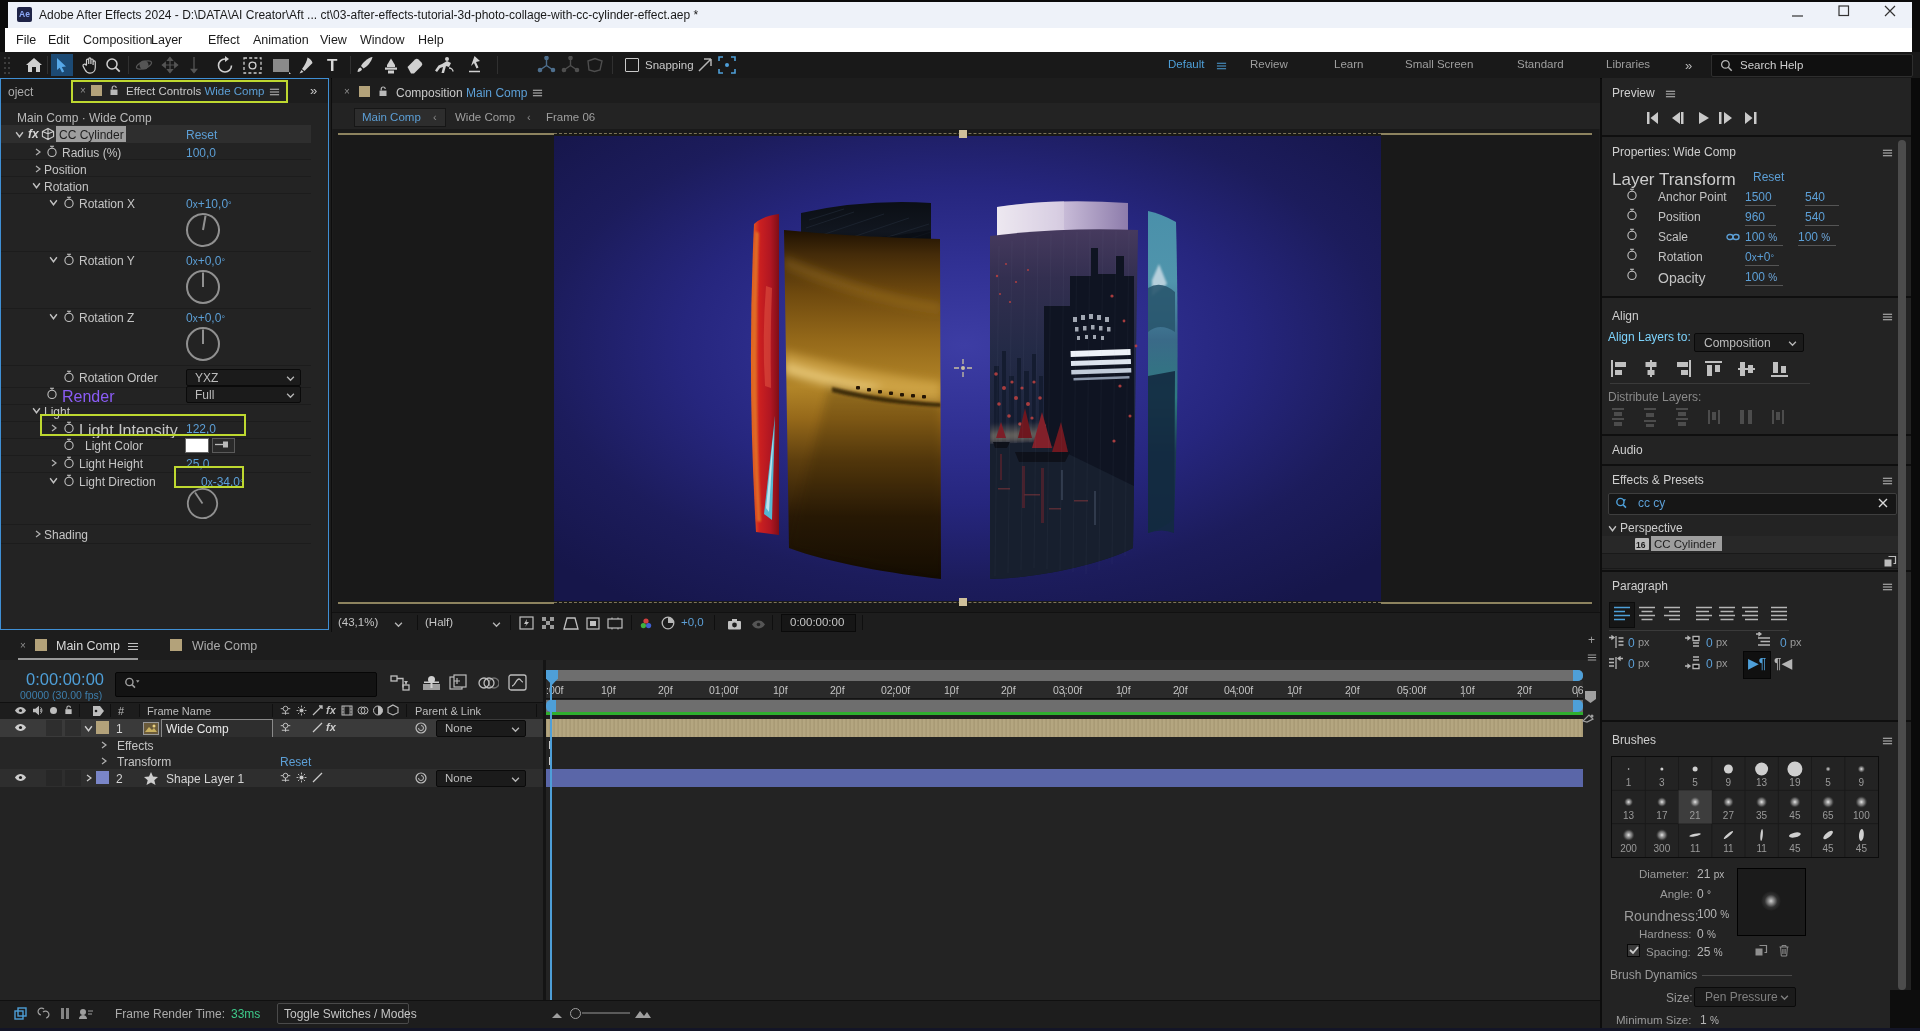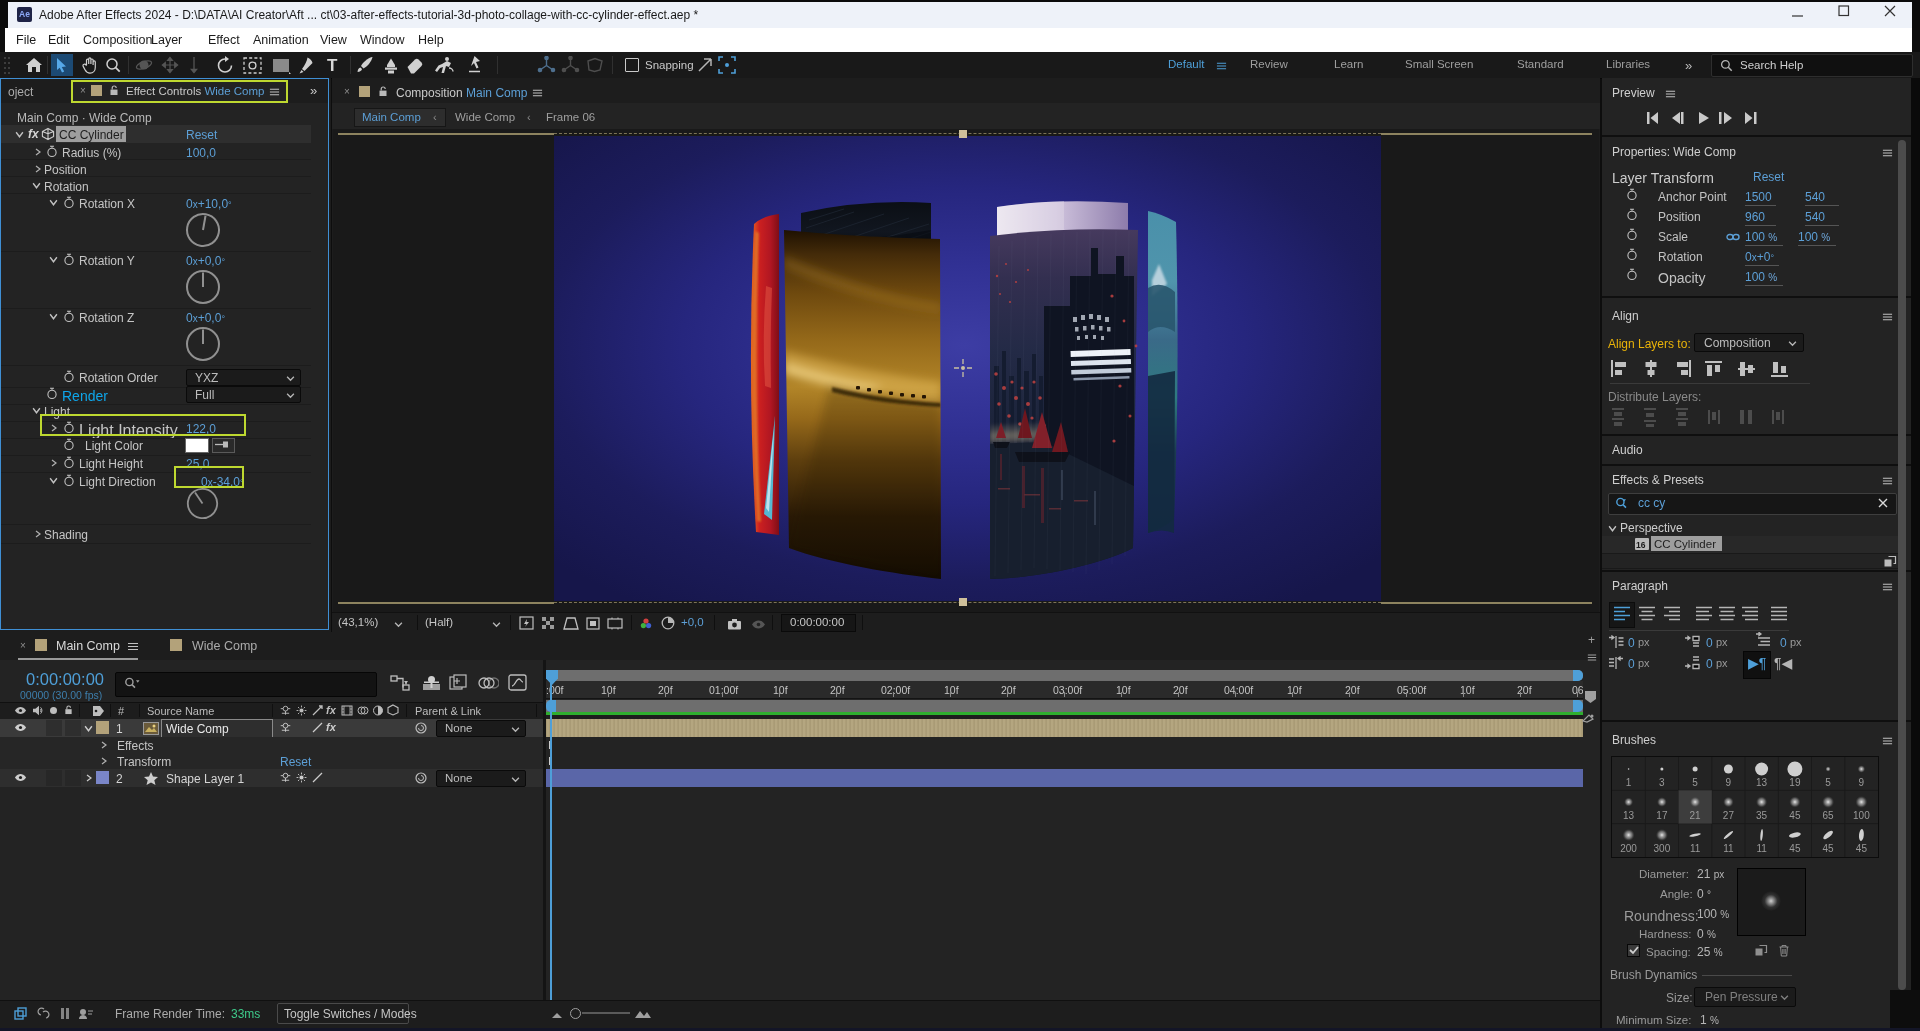--- a/index.html
+++ b/index.html
@@ -343,21 +343,21 @@
         <span class="a" style="left:8px;top:1px;font-size:12px">YXZ</span>
   <svg class="ic a" width="9" height="9" style="right:5px;top:4px;color:#b5b5b5">
           <use href="#cd"></use>
         </svg>
       </div>
  <div class="a" style="left:1px;top:309px;width:310px;height:1px;background:#1c1c1c"></div>
 
  <svg class="ic a" width="12" height="13" style="left:46px;top:309px;color:#c1c1c1">
         <use href="#sw"></use>
       </svg>
- <span class="a" style="left:62px;top:310px;font-size:14px;color:#0ea5e9">Render</span>
+ <span class="a" style="left:62px;top:310px;font-size:16px;color:#8b5cf6">Render</span>
  <div class="ddl" style="left:186px;top:308px;width:113px;height:15px">
         <span class="a" style="left:8px;top:1px;font-size:12px">Full</span>
   <svg class="ic a" width="9" height="9" style="right:5px;top:4px;color:#b5b5b5">
           <use href="#cd"></use>
         </svg>
       </div>
  <div class="a" style="left:1px;top:326px;width:310px;height:1px;background:#1c1c1c"></div>
 
  <svg class="ic a" width="9" height="9" style="left:32px;top:328px;color:#c1c1c1;transform:rotate(90deg)">
         <use href="#cr"></use>
@@ -751,21 +751,21 @@
    <path d="M80 1l8 6-8 6zM77.5 1H75v12h2.5z"></path>
    <path d="M101 1l7.5 6-7.5 6zM110 1h2.5v12H110z"></path>
   </g>
  </svg>
  <div class="sep" style="left:0;top:57px;width:309px;height:2px"></div>
  
  <span class="hdr a" style="left:10px;top:67px">Properties: Wide Comp</span>
  <svg class="ic a" width="11" height="10" style="left:280px;top:70px;color:#c1c1c1">
         <use href="#menu3"></use>
       </svg>
- <span class="a" style="left:10px;top:92px;font-size:14px;color:#cdcdcd">Layer Transform</span>
+ <span class="a" style="left:10px;top:92px;font-size:17px;color:#cdcdcd">Layer Transform</span>
  <span class="a" style="left:151px;top:92px;font-size:12px;color:#5c9fd6">Reset</span>
  <svg class="ic a" width="12" height="13" style="left:24px;top:110px;color:#c1c1c1">
         <use href="#sw"></use>
       </svg>
  <span class="a" style="left:56px;top:112px;font-size:12px">Anchor Point</span>
  <span class="a" style="left:143px;top:112px;font-size:12px;color:#5c9fd6;border-bottom:1px solid #555;padding:0 4px 1px 0">1500</span>
  <span class="a" style="left:203px;top:112px;font-size:12px;color:#5c9fd6;border-bottom:1px solid #555;padding:0 14px 1px 0">540</span>
  <svg class="ic a" width="12" height="13" style="left:24px;top:130px;color:#c1c1c1">
         <use href="#sw"></use>
       </svg>
@@ -793,21 +793,21 @@
         <use href="#sw"></use>
       </svg>
  <span class="a" style="left:56px;top:192px;font-size:14px">Opacity</span>
  <span class="a" style="left:143px;top:192px;font-size:12px;color:#5c9fd6;border-bottom:1px solid #555;padding:0 6px 1px 0">100 <span style="font-size:10px;color:#6fa8dc">%</span></span>
  <div class="sep" style="left:0;top:218px;width:309px;height:2px"></div>
  
  <span class="hdr a" style="left:10px;top:231px">Align</span>
  <svg class="ic a" width="11" height="10" style="left:280px;top:234px;color:#c1c1c1">
         <use href="#menu3"></use>
       </svg>
- <span class="a" style="left:6px;top:259px;font-size:12px;color:#eab308">Align Layers to:</span>
+ <span class="a" style="left:6px;top:252px;font-size:12px;color:#7dd3fc">Align Layers to:</span>
  <div class="ddl" style="left:92px;top:255px;width:108px;height:17px">
         <span class="a" style="left:9px;top:2px;font-size:12px">Composition</span>
   <svg class="ic a" width="9" height="9" style="right:6px;top:5px;color:#b5b5b5">
           <use href="#cd"></use>
         </svg>
       </div>
  
  <svg class="a" width="200" height="20" style="left:8px;top:282px">
   <g fill="#c0c0c0">
    <rect x="1" y="0" width="2" height="17"></rect>
@@ -1128,21 +1128,21 @@
         <use href="#lock"></use>
       </svg>
  <div class="a" style="left:79px;top:72px;width:1px;height:13px;background:#101010"></div>
  <svg class="a" width="13" height="12" style="left:92px;top:73px">
         <path d="M1 1h7l4 5-4 5H1z" fill="#bdbdbd"></path>
         <circle cx="4" cy="6" r="1.3" fill="#1d1d1d"></circle>
       </svg>
  <div class="a" style="left:110px;top:72px;width:1px;height:13px;background:#101010"></div>
  <span class="a" style="left:118px;top:73px;font-size:11px;color:#bdbdbd">#</span>
  <div class="a" style="left:139px;top:72px;width:1px;height:13px;background:#101010"></div>
- <span class="a" style="left:147px;top:73px;font-size:11px;color:#bdbdbd">Source Name</span>
+ <span class="a" style="left:147px;top:73px;font-size:11px;color:#bdbdbd">Frame Name</span>
  <div class="a" style="left:272px;top:72px;width:1px;height:13px;background:#101010"></div>
  <svg class="ic a" width="11" height="11" style="left:280px;top:73px;color:#bdbdbd">
         <use href="#anchor9"></use>
       </svg>
  <svg class="ic a" width="11" height="11" style="left:296px;top:73px;color:#bdbdbd">
         <use href="#sun"></use>
       </svg>
  <svg class="a" width="11" height="11" style="left:312px;top:73px">
         <path d="M1 10L10 1M7 1h3v3" stroke="#bdbdbd" stroke-width="1.3" fill="none"></path>
       </svg>

